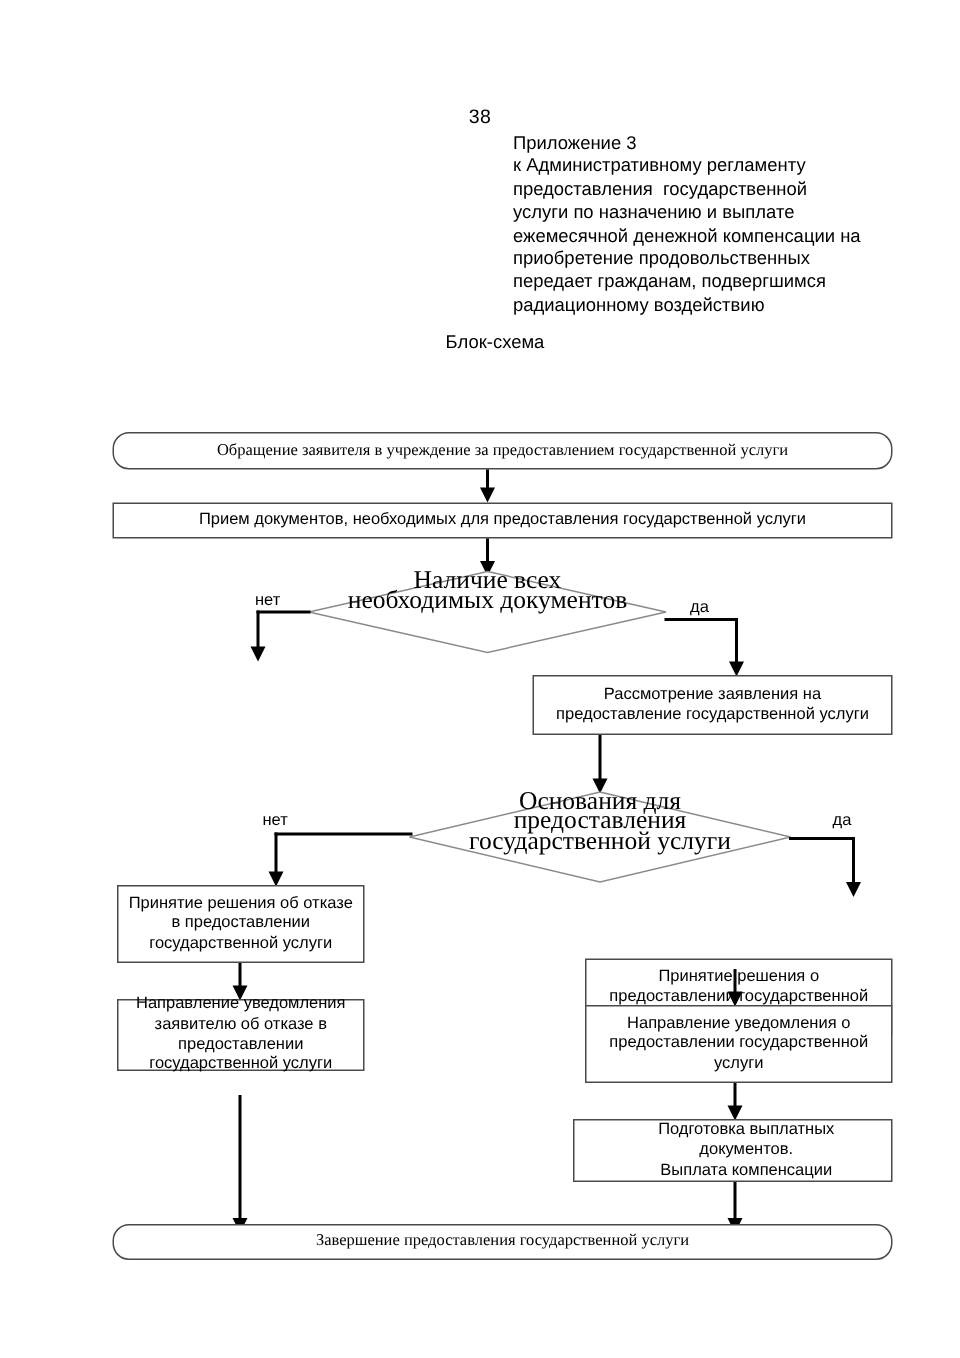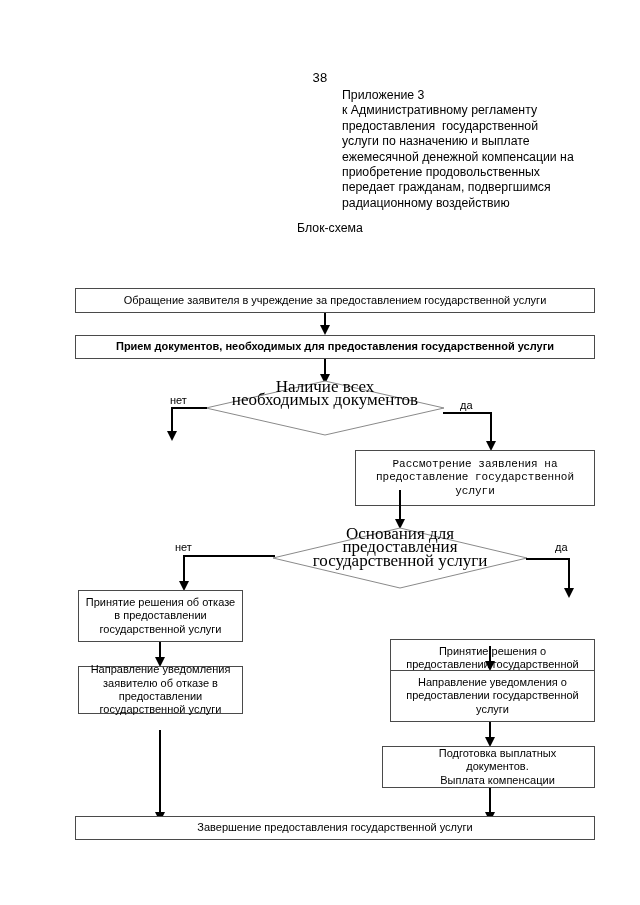--- a/index.html
+++ b/index.html
@@ -52,21 +52,21 @@
     background: #ffffff;
     display: flex;
     align-items: center;
     justify-content: center;
     text-align: center;
     font-size: 11px;
     line-height: 13.4px;
     padding: 2px 6px;
     color: #000;
   }
-  .node.rounded { border-radius: 0; }
+  .node.rounded { border-radius: 11px; font-family: Liberation Serif, serif; }
   .node span { display: block; white-space: pre-line; }
 
   
   .diamond-wrap { }
   .diamond-wrap svg { display: block; }
   .diamond-label {
     position: absolute;
     left: 0; top: 0;
     width: 100%; height: 100%;
     display: flex;
@@ -117,21 +117,21 @@
     <span class="t-head">Блок-схема</span>
   </div>
 
   <div class="abs node rounded" style="left:75px; top:288px; width:520px; height:25px;">
     <span>Обращение заявителя в учреждение за предоставлением государственной услуги</span>
   </div>
 
   <div class="abs vline" style="left:324px; top:313px; height:13px;"></div>
   <div class="abs arrow-head" style="left:320px; top:325px;"></div>
 
-  <div class="abs node" style="left:75px; top:335px; width:520px; height:24px;font-weight:bold;">
+  <div class="abs node" style="left:75px; top:335px; width:520px; height:24px;">
     <span>Прием документов, необходимых для предоставления государственной услуги</span>
   </div>
 
   <div class="abs vline" style="left:324px; top:359px; height:16px;"></div>
   <div class="abs arrow-head" style="left:320px; top:374px;"></div>
 
   <div class="abs diamond-wrap" style="left:205px; top:380px; width:240px; height:56px;">
     <svg width="240" height="56" viewBox="0 0 240 56">
       <polygon points="120,1 239,28 120,55 1,28" fill="#ffffff" stroke="#8a8a8a" stroke-width="1"></polygon>
     </svg>
@@ -145,21 +145,21 @@
   <div class="abs hline" style="left:171px; top:407px; width:36px;"></div>
   <div class="abs vline" style="left:171px; top:407px; height:26px;"></div>
   <div class="abs arrow-head" style="left:167px; top:431px;"></div>
 
   <div class="abs branch-label" style="left:460px; top:399px;">да</div>
   <div class="abs hline" style="left:443px; top:412px; width:49px;"></div>
   <div class="abs vline" style="left:490px; top:412px; height:31px;"></div>
   <div class="abs arrow-head" style="left:486px; top:441px;"></div>
 
 
-  <div class="abs node" style="left:355px; top:450px; width:240px; height:56px;font-family:Liberation Mono, monospace;">
+  <div class="abs node" style="left:355px; top:450px; width:240px; height:40px;">
     <span>Рассмотрение заявления на
 предоставление государственной услуги</span>
   </div>
 
   <div class="abs vline" style="left:399px; top:490px; height:31px;"></div>
   <div class="abs arrow-head" style="left:395px; top:519px;"></div>
 
   <div class="abs diamond-wrap" style="left:272px; top:527px; width:256px; height:62px;">
     <svg width="256" height="62" viewBox="0 0 256 62">
       <polygon points="128,1 255,31 128,61 1,31" fill="#ffffff" stroke="#8a8a8a" stroke-width="1"></polygon>

